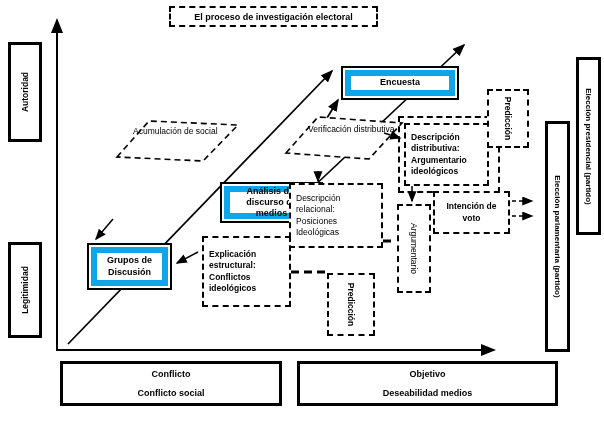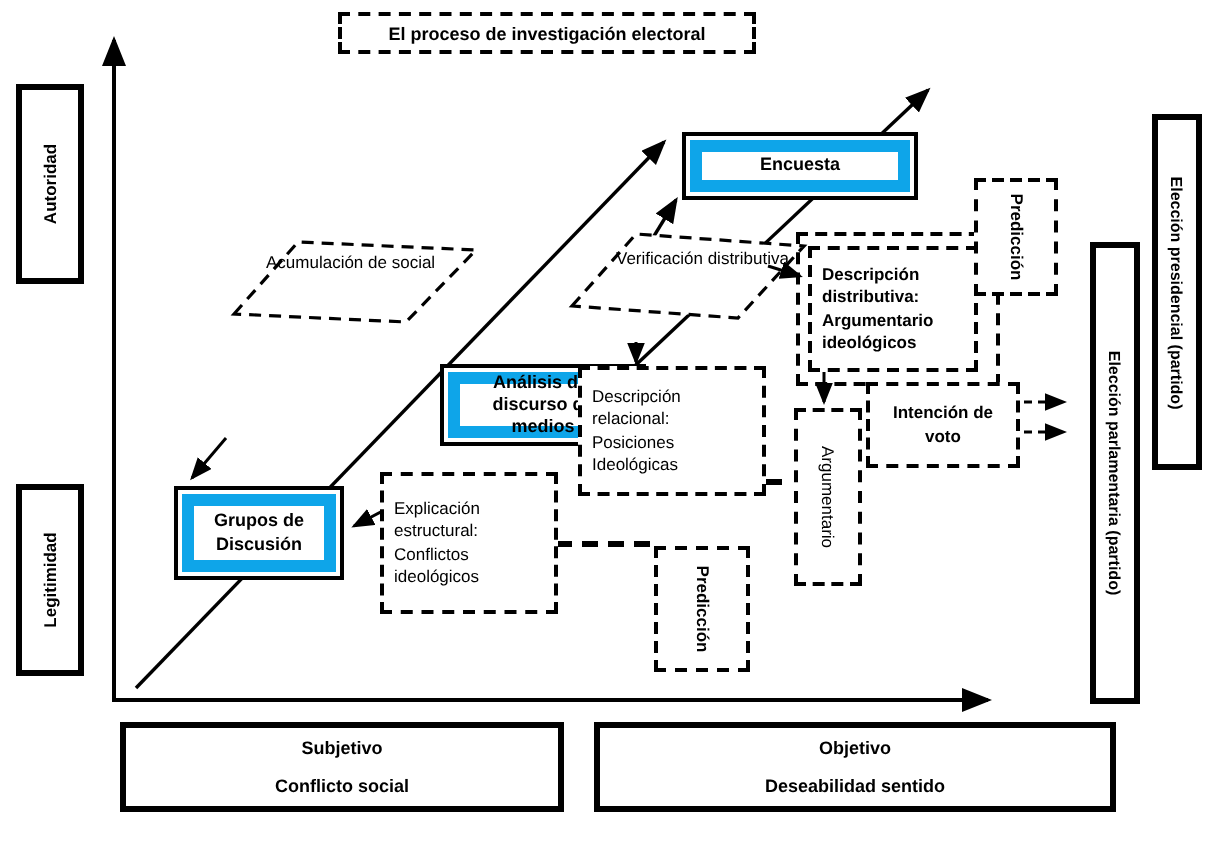--- a/index.html
+++ b/index.html
@@ -116,38 +116,38 @@
   </div>
   <div class="method" style="left:87px;top:243px;width:85px;height:47px;">
     <div class="inner">Grupos de Discusión</div>
   </div>
 
   <div class="dashed outer-frame" style="left:398px;top:116px;width:102px;height:77px;"></div>
   <div class="dashed bold" style="left:404px;top:123px;width:85px;height:63px;">Descripción distributiva: Argumentario ideológicos</div>
 
   <div class="dashed" style="left:289px;top:183px;width:94px;height:65px;">Descripción relacional: Posiciones Ideológicas</div>
 
-  <div class="dashed" style="left:190px;top:236px;width:89px;height:71px;">Explicación estructural: Conflictos ideológicos</div>
+  <div class="dashed" style="left:202px;top:236px;width:89px;height:71px;font-weight:bold;">Explicación estructural: Conflictos ideológicos</div>
 
   <div class="dashed bold center" style="left:433px;top:191px;width:77px;height:43px;">Intención de voto</div>
 
   <div class="dashed rot" style="left:397px;top:204px;width:34px;height:89px;">
     <span>Argumentario</span>
   </div>
 
   <div class="dashed rot bold" style="left:487px;top:89px;width:42px;height:59px;">
     <span>Predicción</span>
   </div>
 
   <div class="dashed rot bold" style="left:327px;top:273px;width:48px;height:63px;">
     <span>Predicción</span>
   </div>
 
   <div class="bottom-box" style="left:60px;top:361px;width:222px;height:45px;">
-    <span>Subjetivo</span>
+    <span>Conflicto</span>
     <span>Conflicto social</span>
   </div>
   <div class="bottom-box" style="left:297px;top:361px;width:261px;height:45px;">
     <span>Objetivo</span>
-    <span>Deseabilidad sentido</span>
+    <span>Deseabilidad medios</span>
   </div>
 
 </div>
 
 </body></html>

